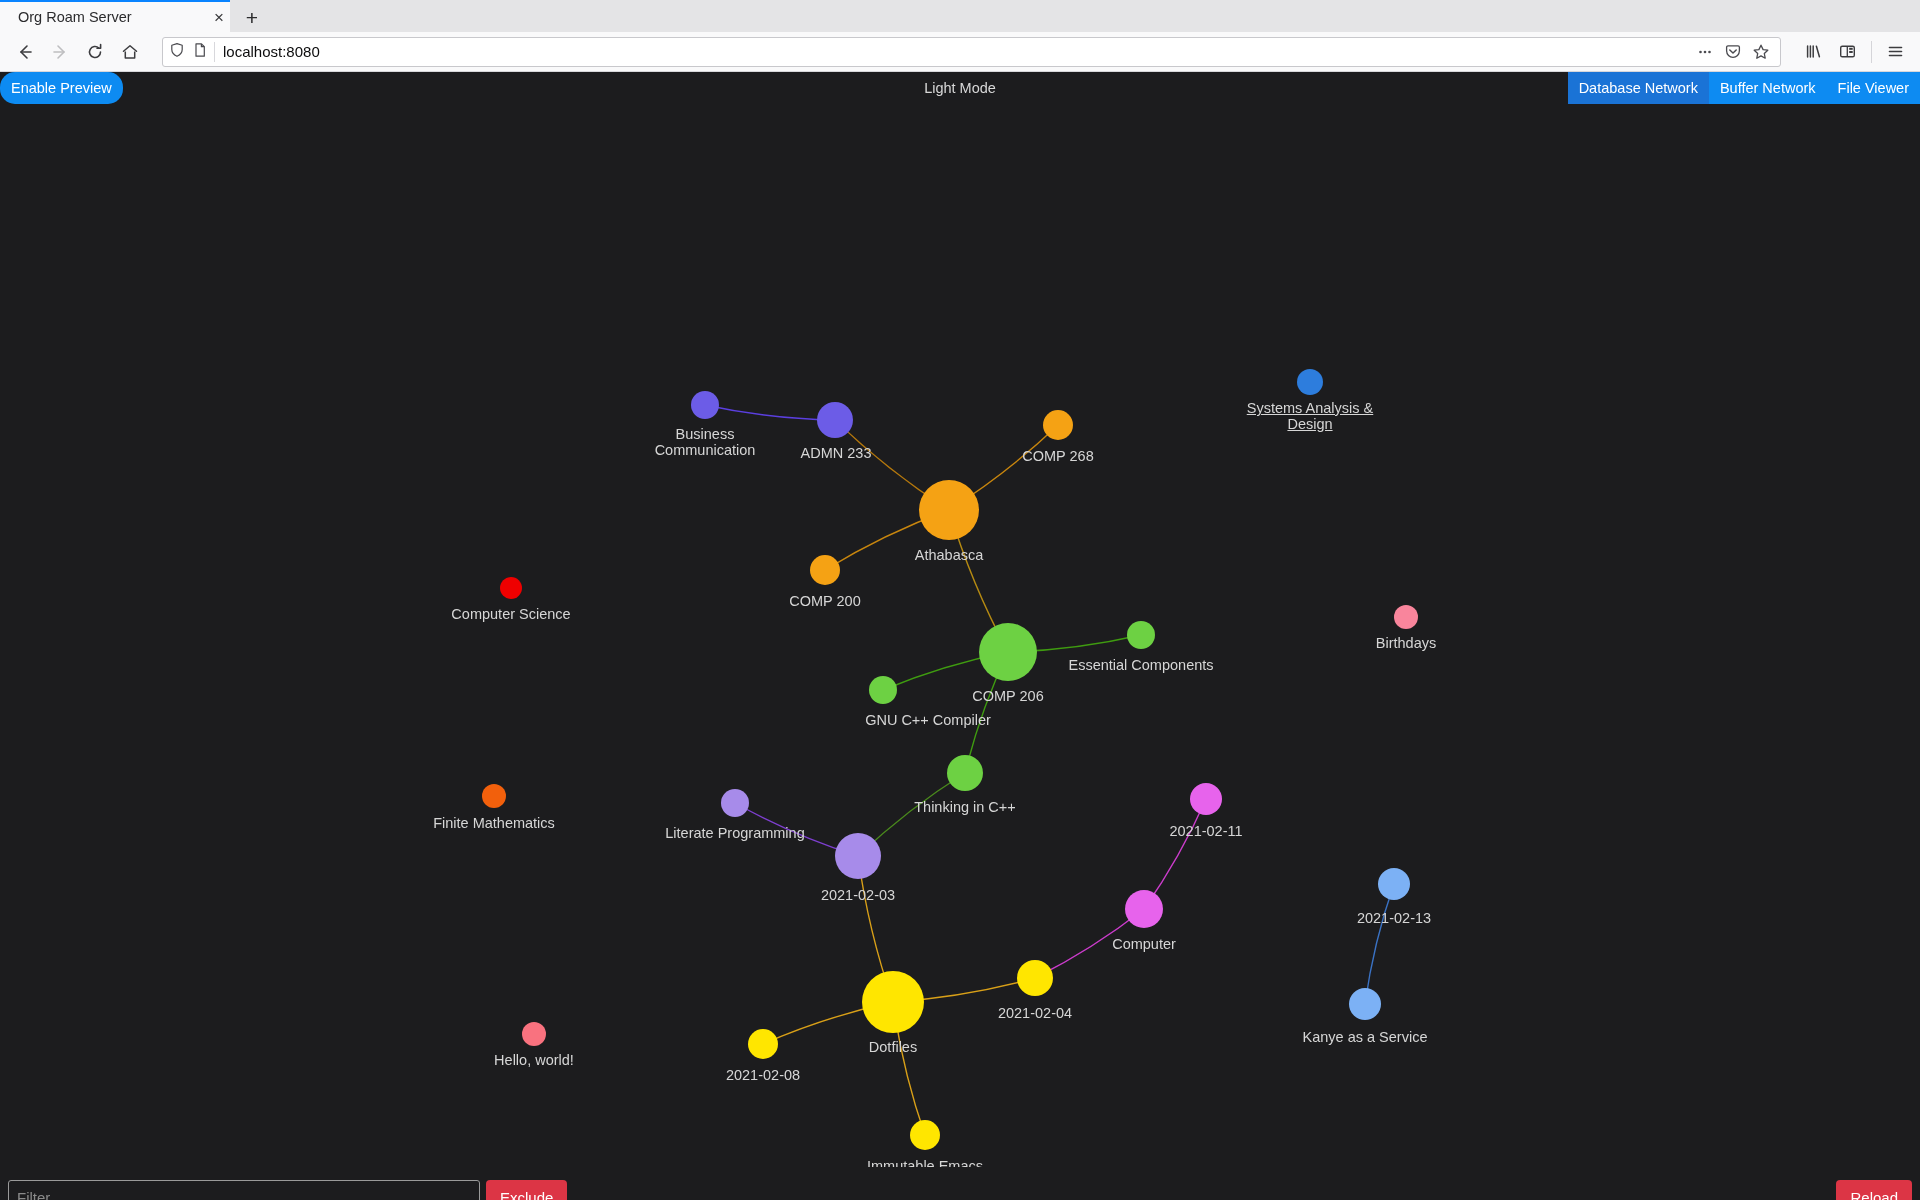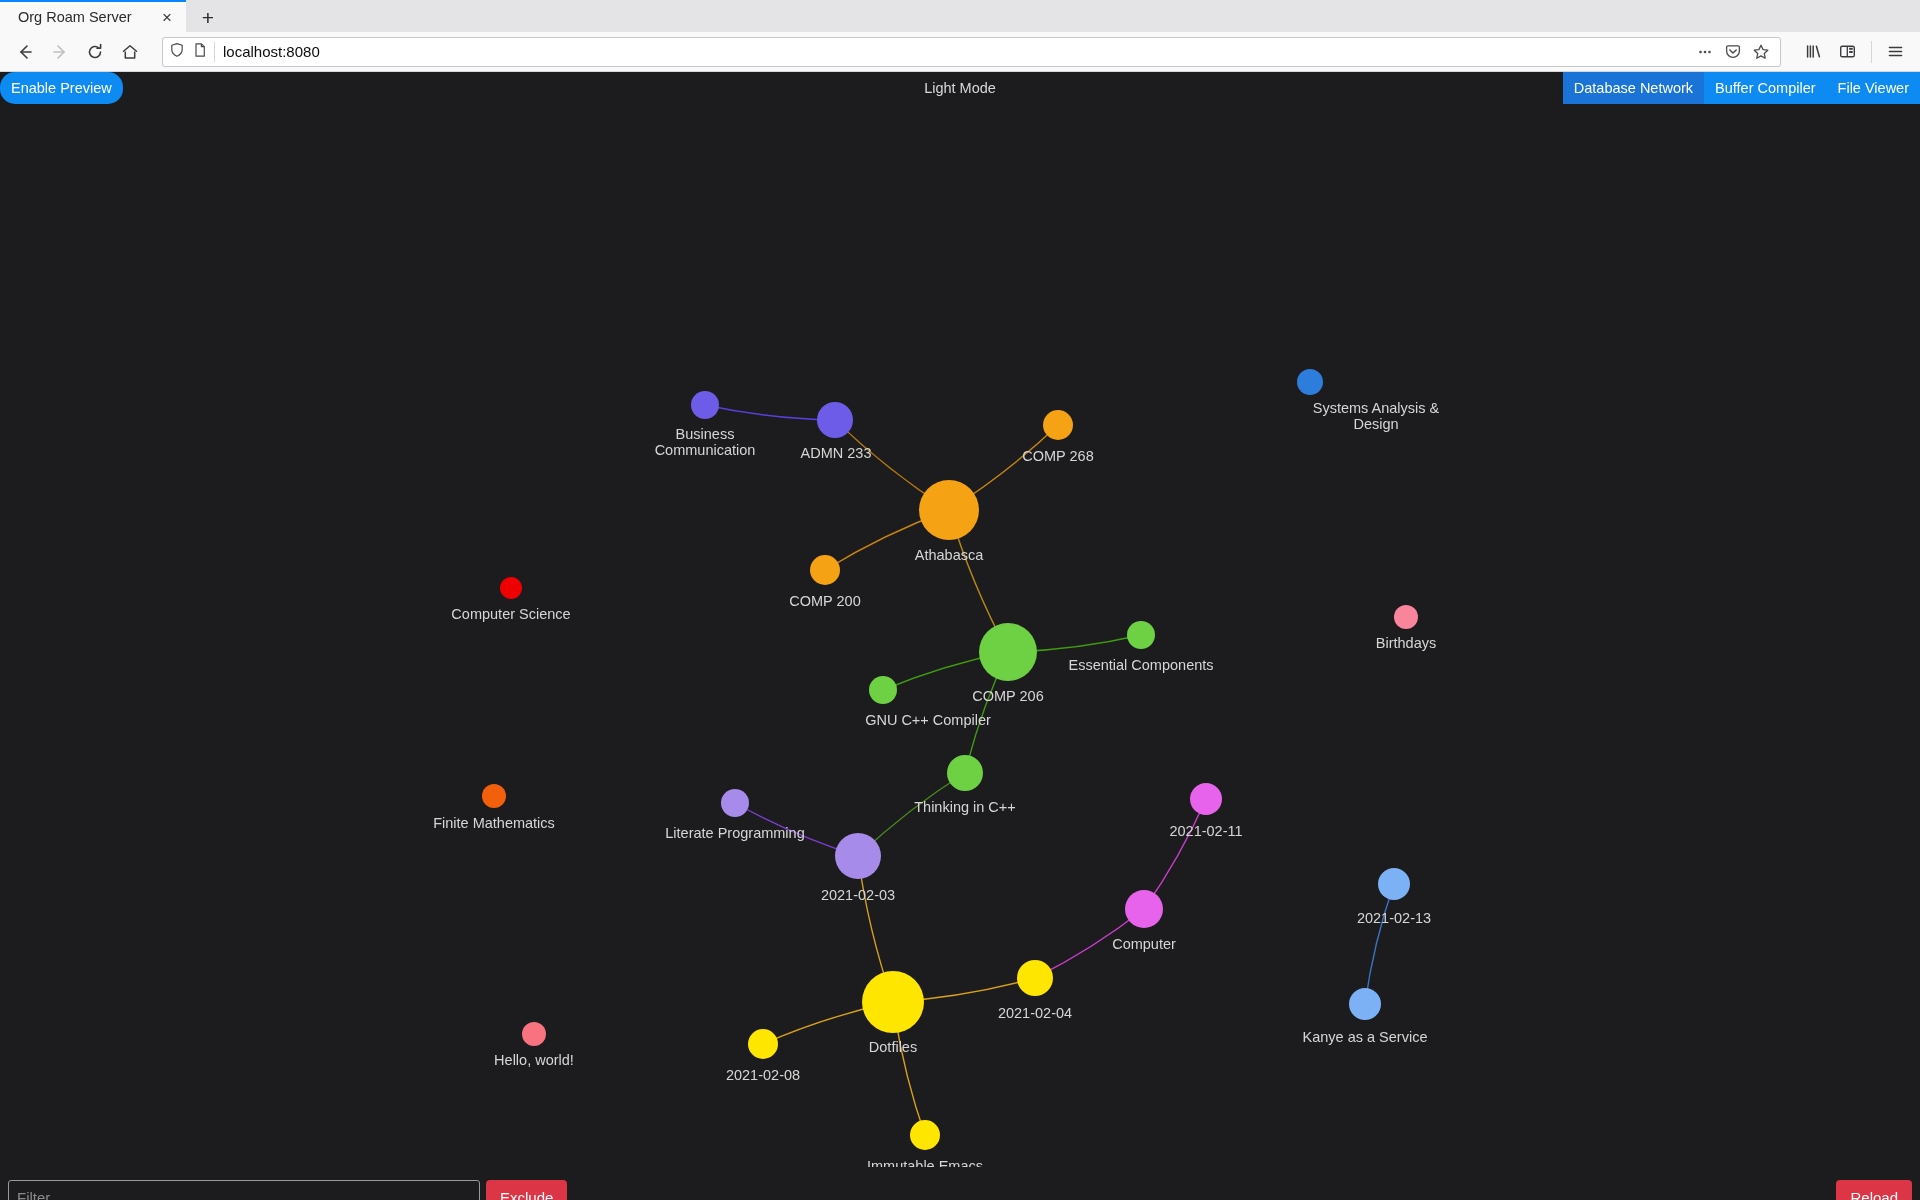--- a/index.html
+++ b/index.html
@@ -17,26 +17,26 @@
   .tabstrip {
     height: 32px;
     background: #e4e4e6;
     display: flex;
     align-items: flex-end;
     position: relative;
     padding-left: 0px;
   }
   .tab {
     height: 32px;
-    width: 186px;
+    width: 230px;
     background: #f9f9fa;
     border-top: 2px solid #0a84ff;
     display: flex;
     align-items: center;
-    padding: 0 8px 0 18px;
+    padding: 0 0 0 18px;
     position: relative;
   }
   .tab-title {
     flex: 1;
     font-size: 14.5px;
     color: #2b2b2d;
     white-space: nowrap;
     overflow: hidden;
     text-overflow: ellipsis;
   }
@@ -328,21 +328,21 @@
       </div>
     </div>
   </div>
 </div>
 
 <div class="app-header">
   <div class="preview-btn">Enable Preview</div>
   <div class="mode-label">Light Mode</div>
   <div class="nav-right">
     <div class="nav-tab active">Database Network</div>
-    <div class="nav-tab alt">Buffer Compiler</div>
+    <div class="nav-tab alt">Buffer Network</div>
     <div class="nav-tab alt">File Viewer</div>
   </div>
 </div>
 
 <div class="canvas">
   <svg class="edges" id="edge-layer">
       <path d="M 705 301 Q 769.25 315 835 316" stroke="#5b3fe0" stroke-width="1.4" fill="none"></path>
       <path d="M 835 316 Q 887.5 366.7 949 406" stroke="#b5780c" stroke-width="1.4" fill="none"></path>
       <path d="M 949 406 Q 1007.75 368.95 1058 321" stroke="#c8860e" stroke-width="1.4" fill="none"></path>
       <path d="M 949 406 Q 884 429.8 825 466" stroke="#c8860e" stroke-width="1.4" fill="none"></path>
@@ -390,21 +390,21 @@
       <div class="node-label" style="left: 1144px; top: 832px;">Computer</div>
       <div class="node" title="2021-02-04" style="left: 1035px; top: 874px; width: 36px; height: 36px; background: rgb(255, 230, 0);"></div>
       <div class="node-label" style="left: 1035px; top: 901px;">2021-02-04</div>
       <div class="node" title="Dotfiles" style="left: 893px; top: 898px; width: 62px; height: 62px; background: rgb(255, 230, 0);"></div>
       <div class="node-label" style="left: 893px; top: 935px;">Dotfiles</div>
       <div class="node" title="2021-02-08" style="left: 763px; top: 940px; width: 30px; height: 30px; background: rgb(255, 230, 0);"></div>
       <div class="node-label" style="left: 763px; top: 963px;">2021-02-08</div>
       <div class="node" title="Immutable Emacs" style="left: 925px; top: 1031px; width: 30px; height: 30px; background: rgb(255, 230, 0);"></div>
       <div class="node-label" style="left: 925px; top: 1054px;">Immutable Emacs</div>
       <div class="node" title="Systems Analysis &amp; Design" style="left: 1310px; top: 278px; width: 26px; height: 26px; background: rgb(45, 125, 221);"></div>
-      <div class="node-label" style="left: 1376px; top: 296px;">Systems Analysis &amp;
+      <div class="node-label" style="left: 1310px; top: 296px; text-decoration: underline;">Systems Analysis &amp;
 Design</div>
       <div class="node" title="Birthdays" style="left: 1406px; top: 513px; width: 24px; height: 24px; background: rgb(249, 133, 156);"></div>
       <div class="node-label" style="left: 1406px; top: 531px;">Birthdays</div>
       <div class="node" title="Computer Science" style="left: 511px; top: 484px; width: 22px; height: 22px; background: rgb(239, 0, 0);"></div>
       <div class="node-label" style="left: 511px; top: 502px;">Computer Science</div>
       <div class="node" title="Finite Mathematics" style="left: 494px; top: 692px; width: 24px; height: 24px; background: rgb(242, 96, 12);"></div>
       <div class="node-label" style="left: 494px; top: 711px;">Finite Mathematics</div>
       <div class="node" title="Hello, world!" style="left: 534px; top: 930px; width: 24px; height: 24px; background: rgb(249, 114, 127);"></div>
       <div class="node-label" style="left: 534px; top: 948px;">Hello, world!</div>
       <div class="node" title="2021-02-13" style="left: 1394px; top: 780px; width: 32px; height: 32px; background: rgb(124, 177, 245);"></div>

